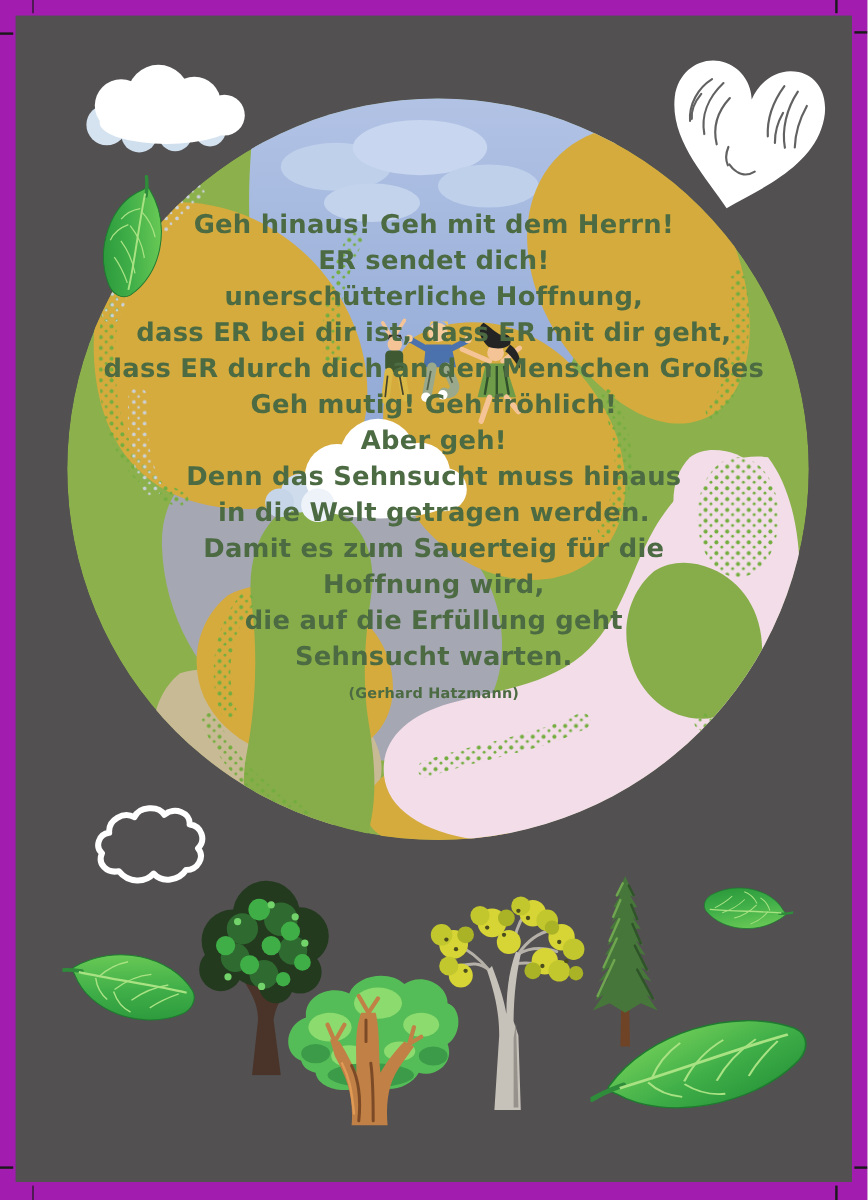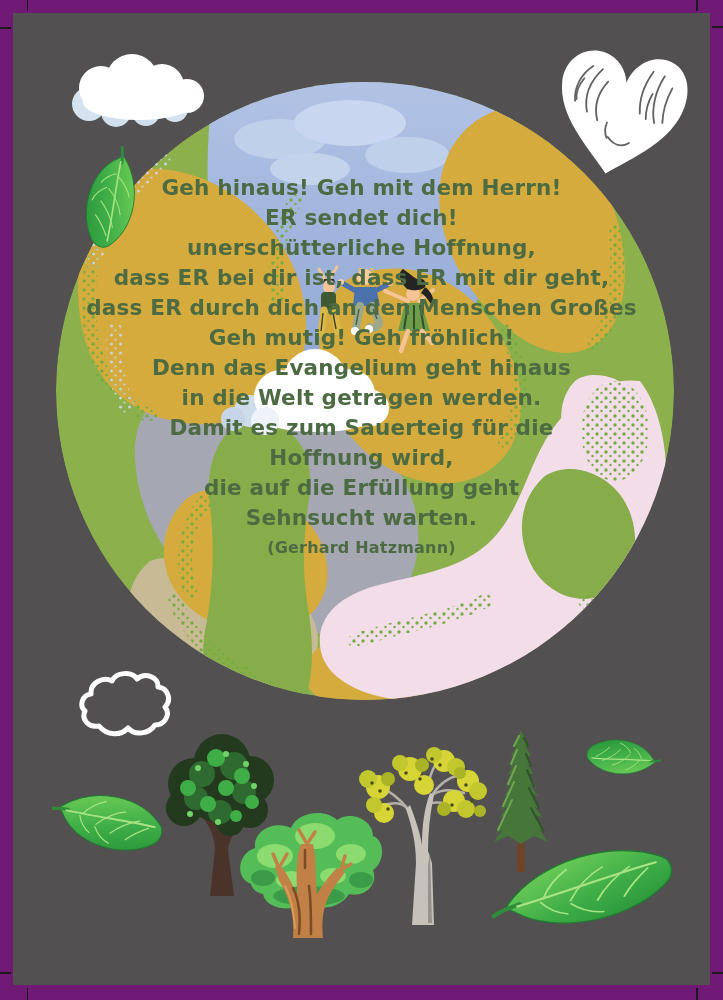--- a/index.html
+++ b/index.html
@@ -1,23 +1,23 @@
 <!DOCTYPE html>
 <html><head>
 <meta charset="utf-8">
 <style>
   html,body{margin:0;padding:0;background:#fff;}
-  .page{position:relative;width:723px;height:1000px;background:#701a75;overflow:hidden;
+  .page{position:relative;width:723px;height:1000px;background:#a21caf;overflow:hidden;
         font-family:"DejaVu Sans","Liberation Sans",sans-serif;}
   .abs{position:absolute;}
   .poster{position:absolute;left:13px;top:13px;width:697px;height:972px;background:#525051;overflow:hidden;}
   .cropmark{position:absolute;background:#1a1a1a;}
   .quote{position:absolute;left:27px;top:160px;width:643px;text-align:center;z-index:6;
          color:#4c6b43;font-weight:bold;font-size:21.5px;line-height:30px;letter-spacing:0.2px;}
-  .quote .attr{font-size:16px;line-height:24px;margin-top:3px;}
+  .quote .attr{font-size:12px;line-height:24px;margin-top:3px;}
   svg{display:block;}
   .z1{z-index:1}.z2{z-index:2}.z3{z-index:3}.z4{z-index:4}.z5{z-index:5}
 </style>
 </head>
 <body>
 
 <div class="page">
 
   <div class="cropmark" style="left:26.5px;top:0;width:1.6px;height:11px;"></div>
   <div class="cropmark" style="left:0;top:27px;width:11px;height:1.6px;"></div>
@@ -161,21 +161,22 @@
       </g>
     </svg>
 
     <div class="quote">
       <div>Geh hinaus! Geh mit dem Herrn!</div>
       <div>ER sendet dich!</div>
       <div>unerschütterliche Hoffnung,</div>
       <div>dass ER bei dir ist, dass ER mit dir geht,</div>
       <div>dass ER durch dich an den Menschen Großes</div>
       <div>Geh mutig! Geh fröhlich!</div>
-      <div>Denn das Evangelium geht hinaus</div>
+      <div>Aber geh!</div>
+      <div>Denn das Sehnsucht muss hinaus</div>
       <div>in die Welt getragen werden.</div>
       <div>Damit es zum Sauerteig für die</div>
       <div>Hoffnung wird,</div>
       <div>die auf die Erfüllung geht</div>
       <div>Sehnsucht warten.</div>
       <div class="attr">(Gerhard Hatzmann)</div>
     </div>
 
     <svg class="abs z3" style="left:48px;top:39px" width="155" height="78" viewBox="0 0 155 78">
       <circle cx="28" cy="52" r="17" fill="#d5e3f0"></circle>

